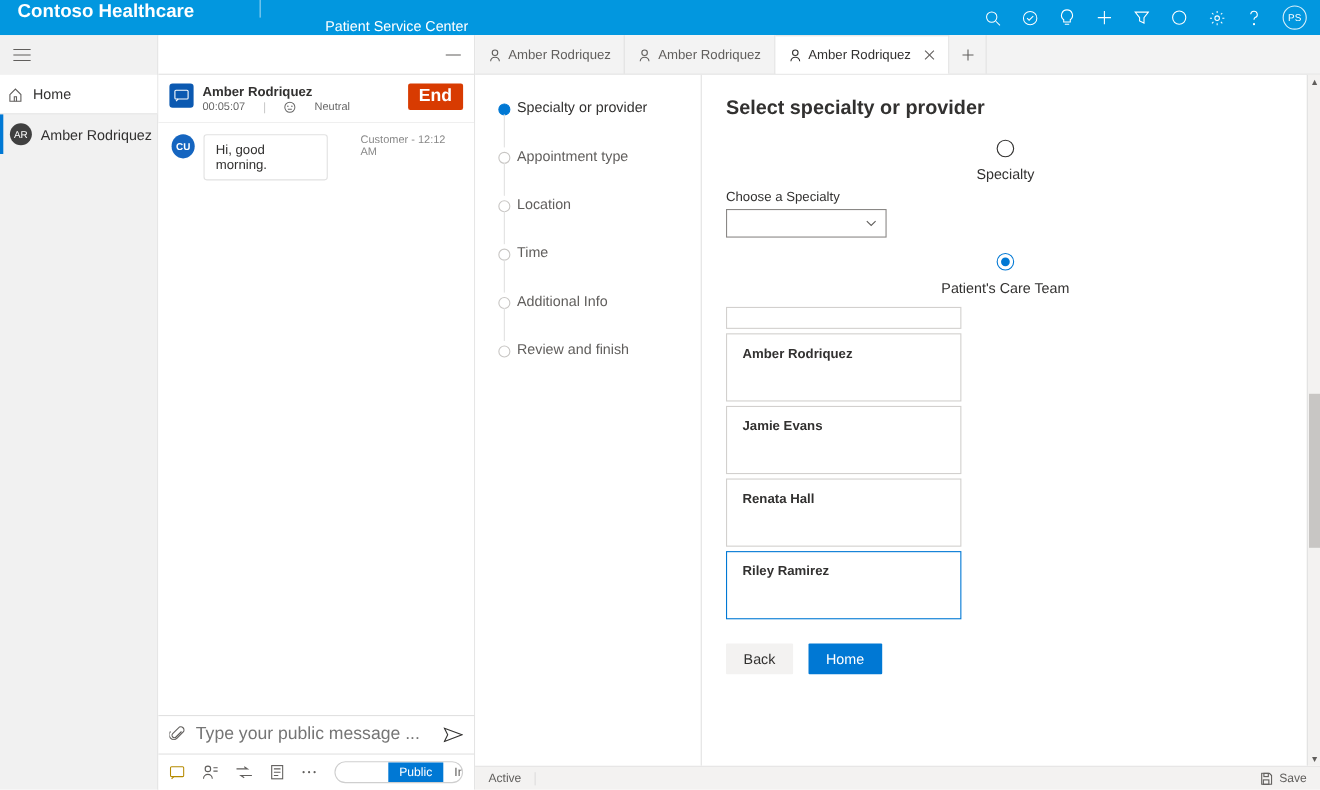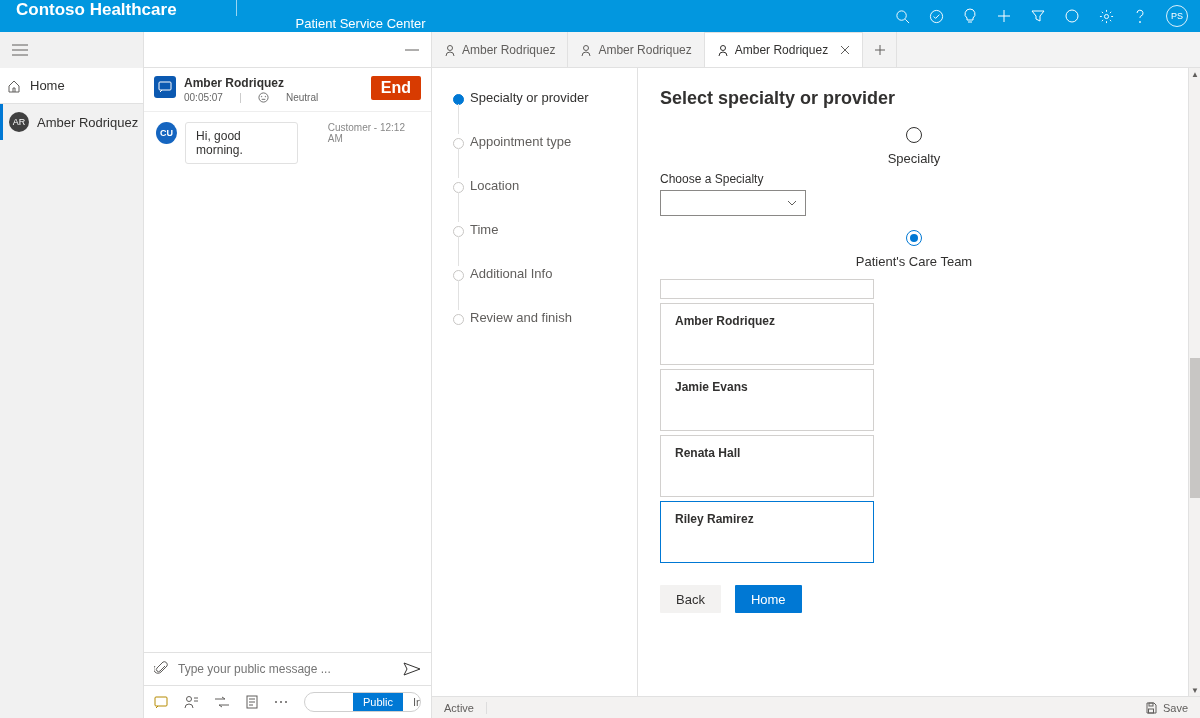--- a/index.html
+++ b/index.html
@@ -29,21 +29,21 @@
 .chat-name { font-size: 12px; font-weight: 600; color:#323130;}
 .chat-sub { font-size: 10px; color: #666; display:flex; align-items:center; gap:17px; margin-top:2px;}
 .chat-sub-sep{width:1px;height:10px;background:#ccc;}
 .end-btn { margin-left: auto; background: #d83b01; color: #fff; font-size: 16px; font-weight:600; padding: 3px 10px; border-radius: 2px; cursor:pointer; }
 .chat-body { flex: 1; background:#fff; display:flex; justify-content:flex-end; padding:10px 12px;}
 .bubble-row { display:flex; gap:8px; align-items:flex-start; margin-bottom:8px;}
 .bubble-ava { width:22px; height:22px; border-radius:50%; background:#1565c0; color:#fff; font-size:9px; display:flex; align-items:center; justify-content:center; font-weight:600;}
 .bubble { background:#fff; border:1px solid #e1e1e1; border-radius:3px; padding:6px 10px; font-size:12px;}
 .chat-meta { font-size:10px; color:#888; margin-left:30px; margin-bottom:14px;}
 .compose { border-top:1px solid #e1e1e1; padding:8px 10px; display:flex; align-items:center; gap:10px;}
-.compose input { flex:1; border:none; outline:none; font-size:12px; color:#ef4444;}
+.compose input { flex:1; border:none; outline:none; font-size:16px; color:#ef4444;}
 .chat-toolbar { border-top:1px solid #e1e1e1; padding:6px 10px; display:flex; align-items:center; gap:16px; color:#605e5c;}
 .pill-group { margin-left:auto; display:flex; border:1px solid #cfcfcf; border-radius:11px; overflow:hidden; font-size:11px;padding-left:48px;}
 .pill { padding:3px 10px; cursor:pointer;}
 .pill.active { background:#0078d4; color:#fff;}
 
 .main { flex:1; display:flex; flex-direction:column; background:#faf9f8;}
 .tab-strip { height:36px; background:#f3f3f3; border-bottom:1px solid #e1e1e1; display:flex; align-items:stretch;}
 .tab { display:flex; align-items:center; padding:0 12px; gap:6px; font-size:12px; color:#605e5c; cursor:pointer; border-right:1px solid #e1e1e1;}
 .tab.active { background:#fff; color:#323130; border-top:1px solid #e1e1e1;}
 .tab .x { margin-left:6px; color:#605e5c;}

